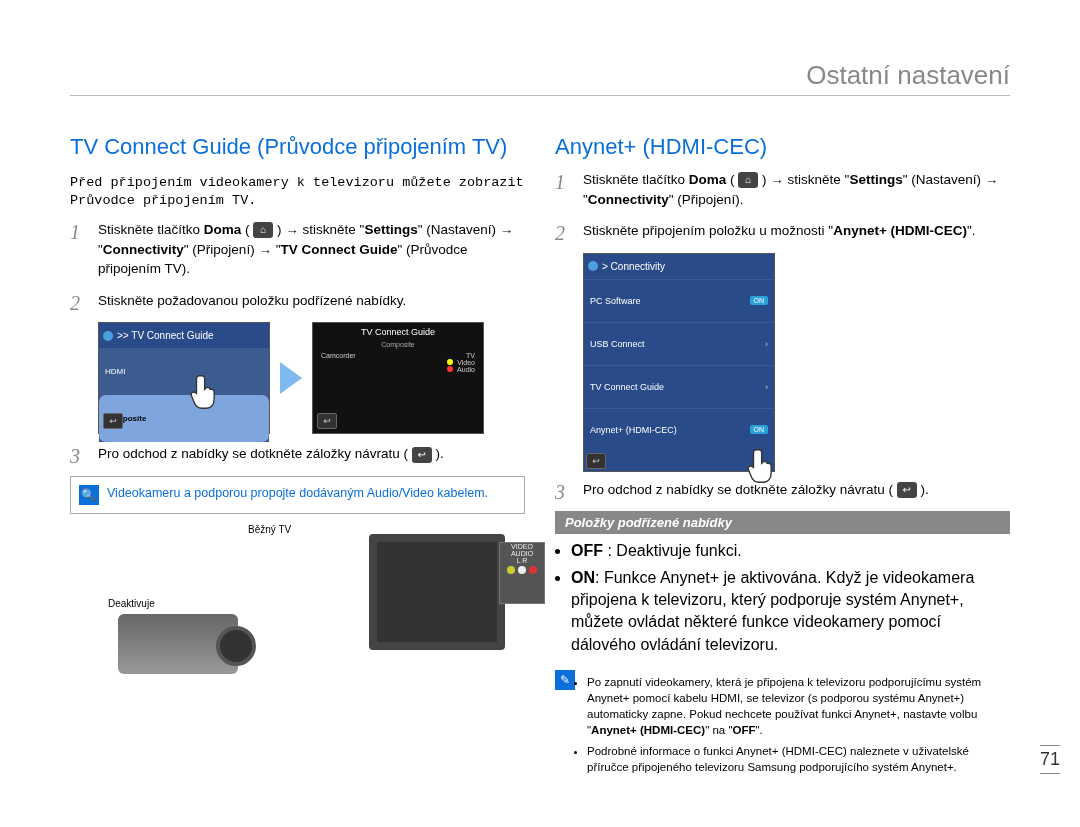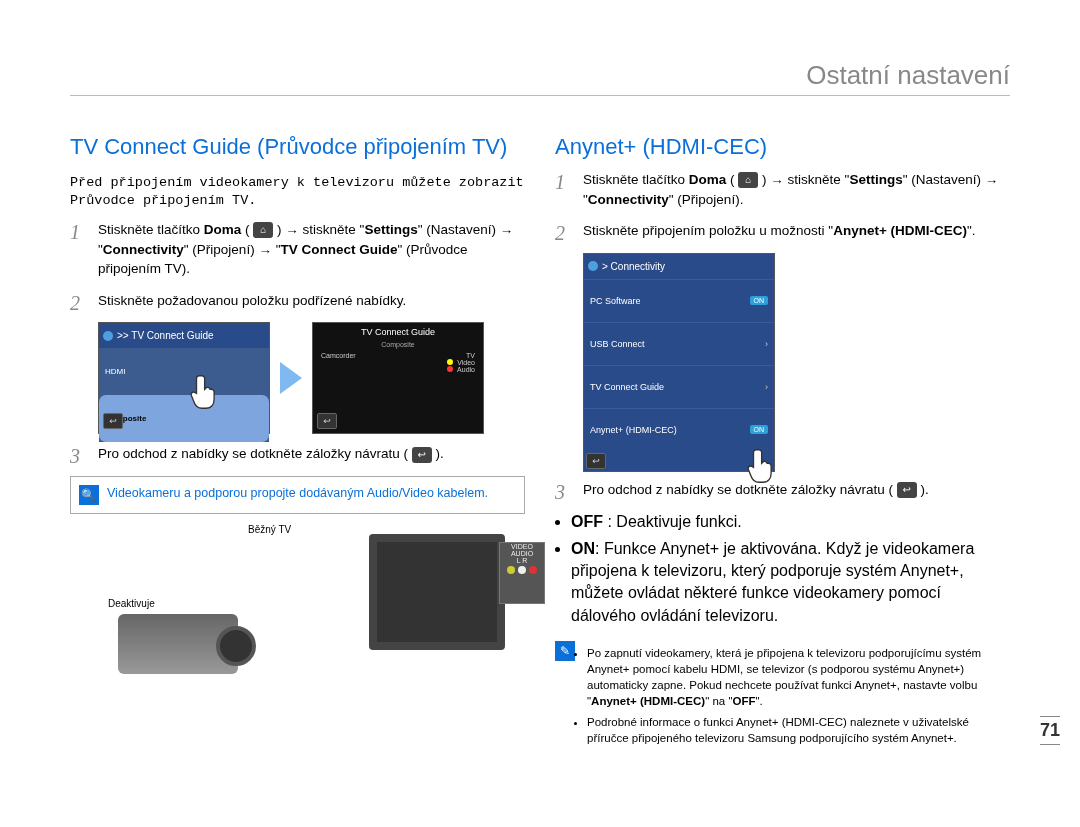--- a/index.html
+++ b/index.html
@@ -235,21 +235,21 @@
   }
   ul.bullets > li {
     margin-bottom: 4px;
   }
   ul.bullets.small { font-size: 11.5px; }
   .pagenum {
     position: absolute;
     right: 20px;
     bottom: 40px;
     font-size: 18px;
-    font-weight: bold;
+    font-weight: normal;
     color: #333;
     text-align:center;
   }
   .pagenum::before,
   .pagenum::after {
     content:"";
     display:block;
     border-top:1px solid #888;
     margin:3px 0;
   }
@@ -422,20 +422,21 @@
             </svg>
         </div>
       </div>
 
       <ol class="steps" start="3" style="counter-reset: step 2;">
         <li>
           <span>Pro odchod z nabídky se dotkněte záložky návratu ( </span><span class="icon-inline">↩</span><span> ).</span>
         </li>
       </ol>
 
+      <div class="submenu-heading">Položky podřízené nabídky</div>
       <ul class="bullets">
         <li><b>OFF</b><span> : Deaktivuje funkci.</span></li>
         <li><b>ON</b><span>: Funkce Anynet+ je aktivována. Když je videokamera připojena k televizoru, který podporuje systém Anynet+, můžete ovládat některé funkce videokamery pomocí dálového ovládání televizoru.</span></li>
       </ul>
 
       <div class="note-box" style="border:none;padding:4px 0;">
         <div class="note-icon" style="background:#0a6fd8;">✎</div>
         <ul class="bullets small" style="color:#000;margin-left:4px;">
           <li>
             <span>Po zapnutí videokamery, která je připojena k televizoru podporujícímu systém Anynet+ pomocí kabelu HDMI, se televizor (s podporou systému Anynet+) automaticky zapne. Pokud nechcete používat funkci Anynet+, nastavte volbu "</span><b>Anynet+ (HDMI-CEC)</b><span>" na "</span><b>OFF</b><span>".</span>

